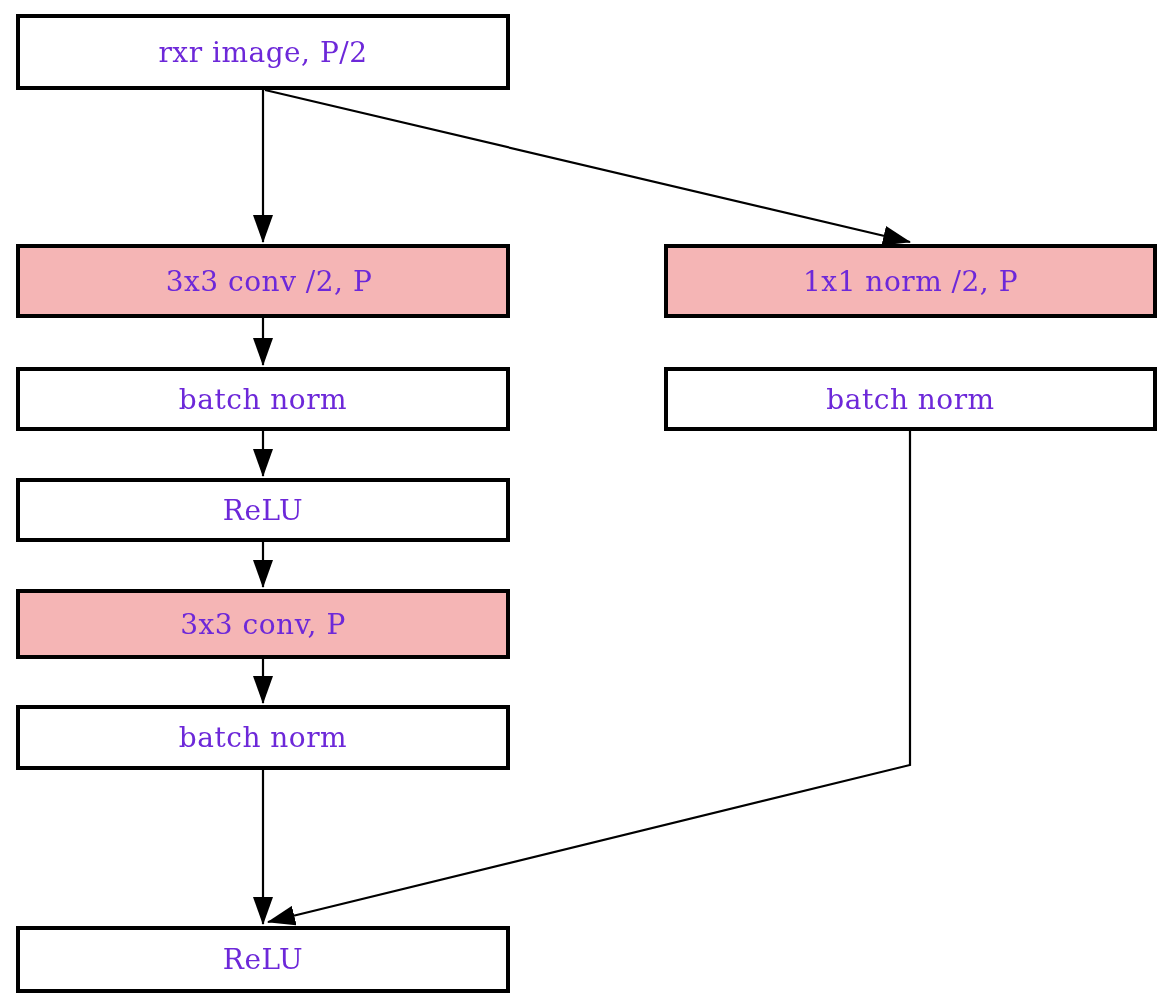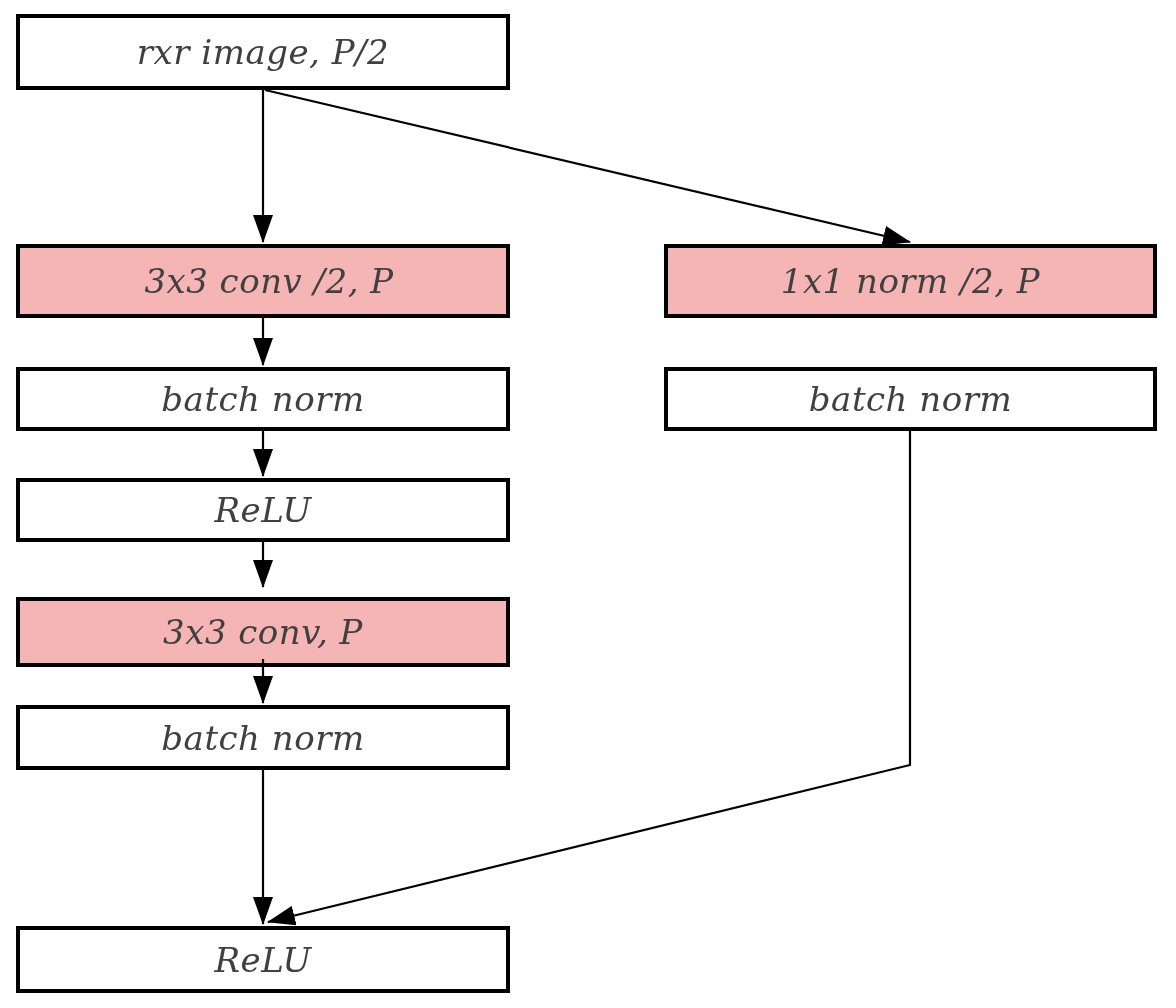--- a/index.html
+++ b/index.html
@@ -24,38 +24,37 @@
     z-index: 3;
   }
   .node {
     position: absolute;
     box-sizing: border-box;
     border: 4px solid var(--border, #000000);
     background: var(--plain-fill, #ffffff);
     display: flex;
     align-items: center;
     justify-content: center;
-    font-size: 34px;
+    font-size: 28px;
     letter-spacing: 0.5px;
-    color: #404040;
+    color: #6d28d9;
     z-index: 2;
     white-space: nowrap;
-    font-style: italic;
   }
   .node.conv { background: var(--conv-fill, #f5b5b5); }
 
   
   .col-left  { left: 16px;  width: 494px; }
   .col-right { left: 664px; width: 493px; }
 
   #n-input     { top: 14px;  height: 76px; }
   #n-conv1     { top: 244px; height: 74px; padding-left: 12px; }
   #n-bn1       { top: 367px; height: 64px; }
   #n-relu1     { top: 478px; height: 64px; }
-  #n-conv2     { top: 589px; height: 70px; margin-top: 8px; }
+  #n-conv2     { top: 589px; height: 70px; }
   #n-bn2       { top: 705px; height: 65px; }
   #n-relu-out  { top: 926px; height: 67px; }
   #n-conv-skip { top: 244px; height: 74px; }
   #n-bn-skip   { top: 367px; height: 64px; }
 
   .edge {
     stroke: var(--line, #000000);
     stroke-width: 2.2;
     fill: none;
   }

